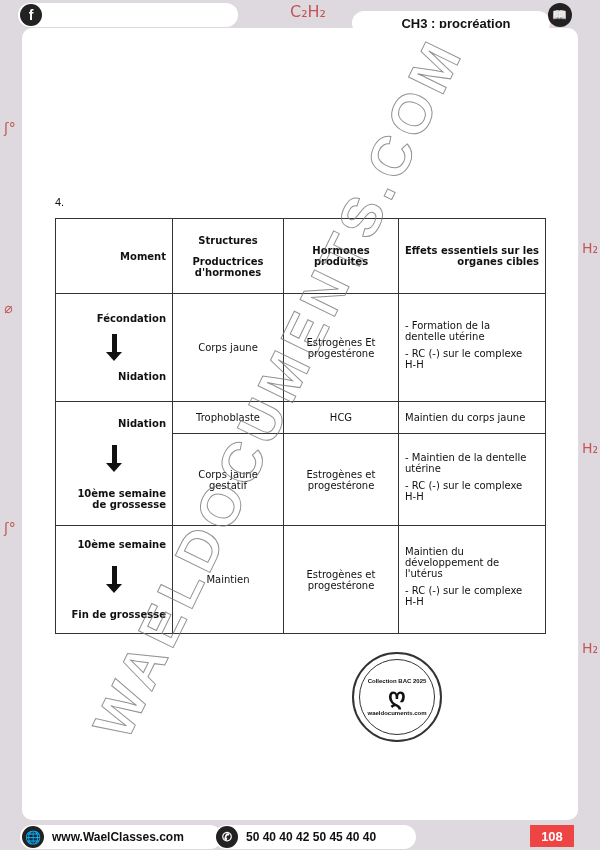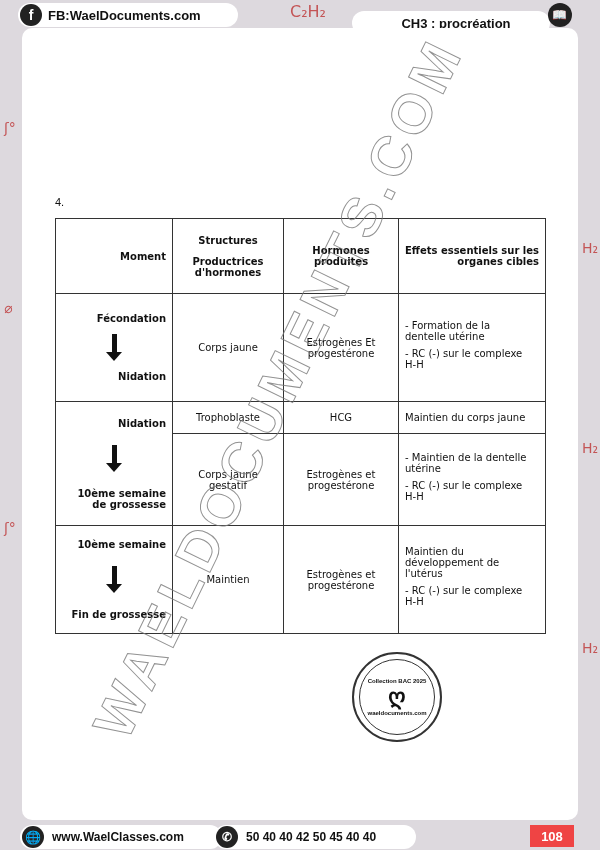--- a/index.html
+++ b/index.html
@@ -32,21 +32,20 @@
 <div class="doodle" style="left:290px;top:2px;font-size:16px;">C₂H₂</div>
 <div class="doodle" style="left:4px;top:120px;">ʃ°</div>
 <div class="doodle" style="left:4px;top:300px;">⌀</div>
 <div class="doodle" style="left:4px;top:520px;">ʃ°</div>
 <div class="doodle" style="left:582px;top:240px;">H₂</div>
 <div class="doodle" style="left:582px;top:440px;">H₂</div>
 <div class="doodle" style="left:582px;top:640px;">H₂</div>
 
 <div class="pill" style="left:18px;top:3px;width:218px;padding-left:2px;">
   <span class="circle-ic">f</span>
-  <span style="margin-left:6px;">FB:WaelDocuments.com</span>
 </div>
 <div class="pill" style="left:352px;top:11px;width:188px;padding-left:10px;justify-content:center;">
   <span>CH3 : procréation</span>
 </div>
 <div class="circle-ic" style="position:absolute;left:548px;top:3px;width:24px;height:24px;font-size:12px;">📖</div>
 
 <div class="page"></div>
 
 <div class="q-num">4.</div>
 

